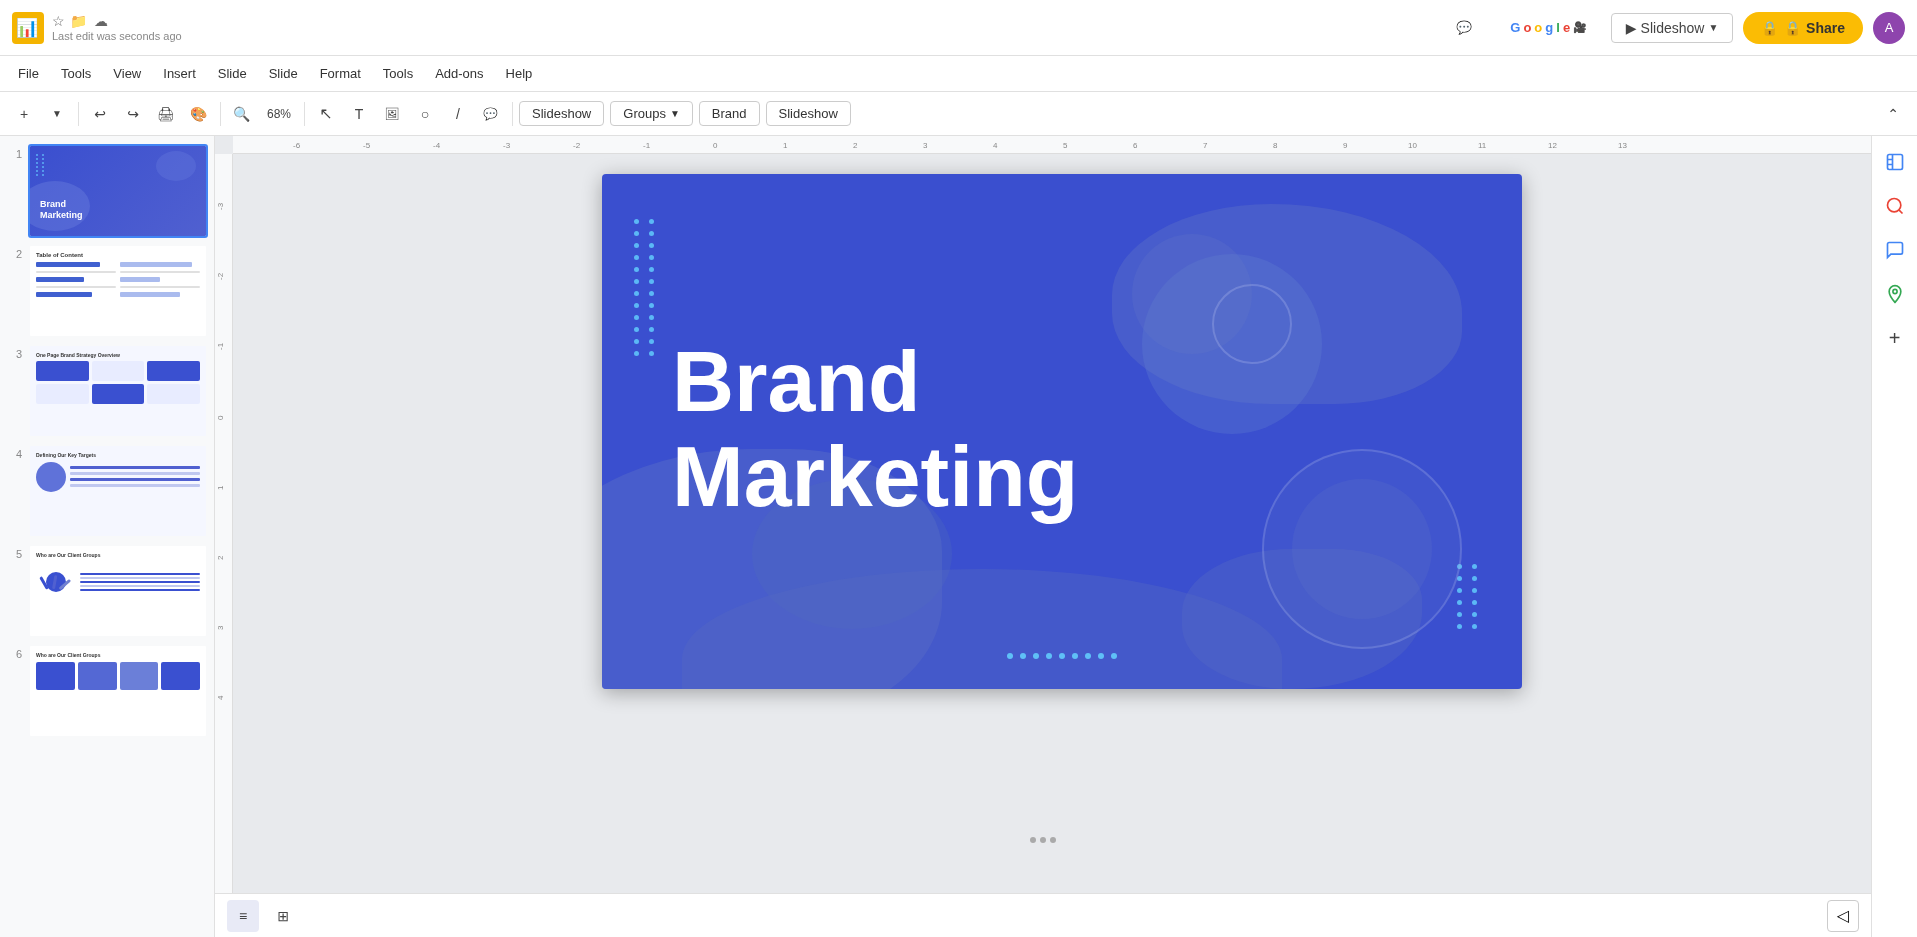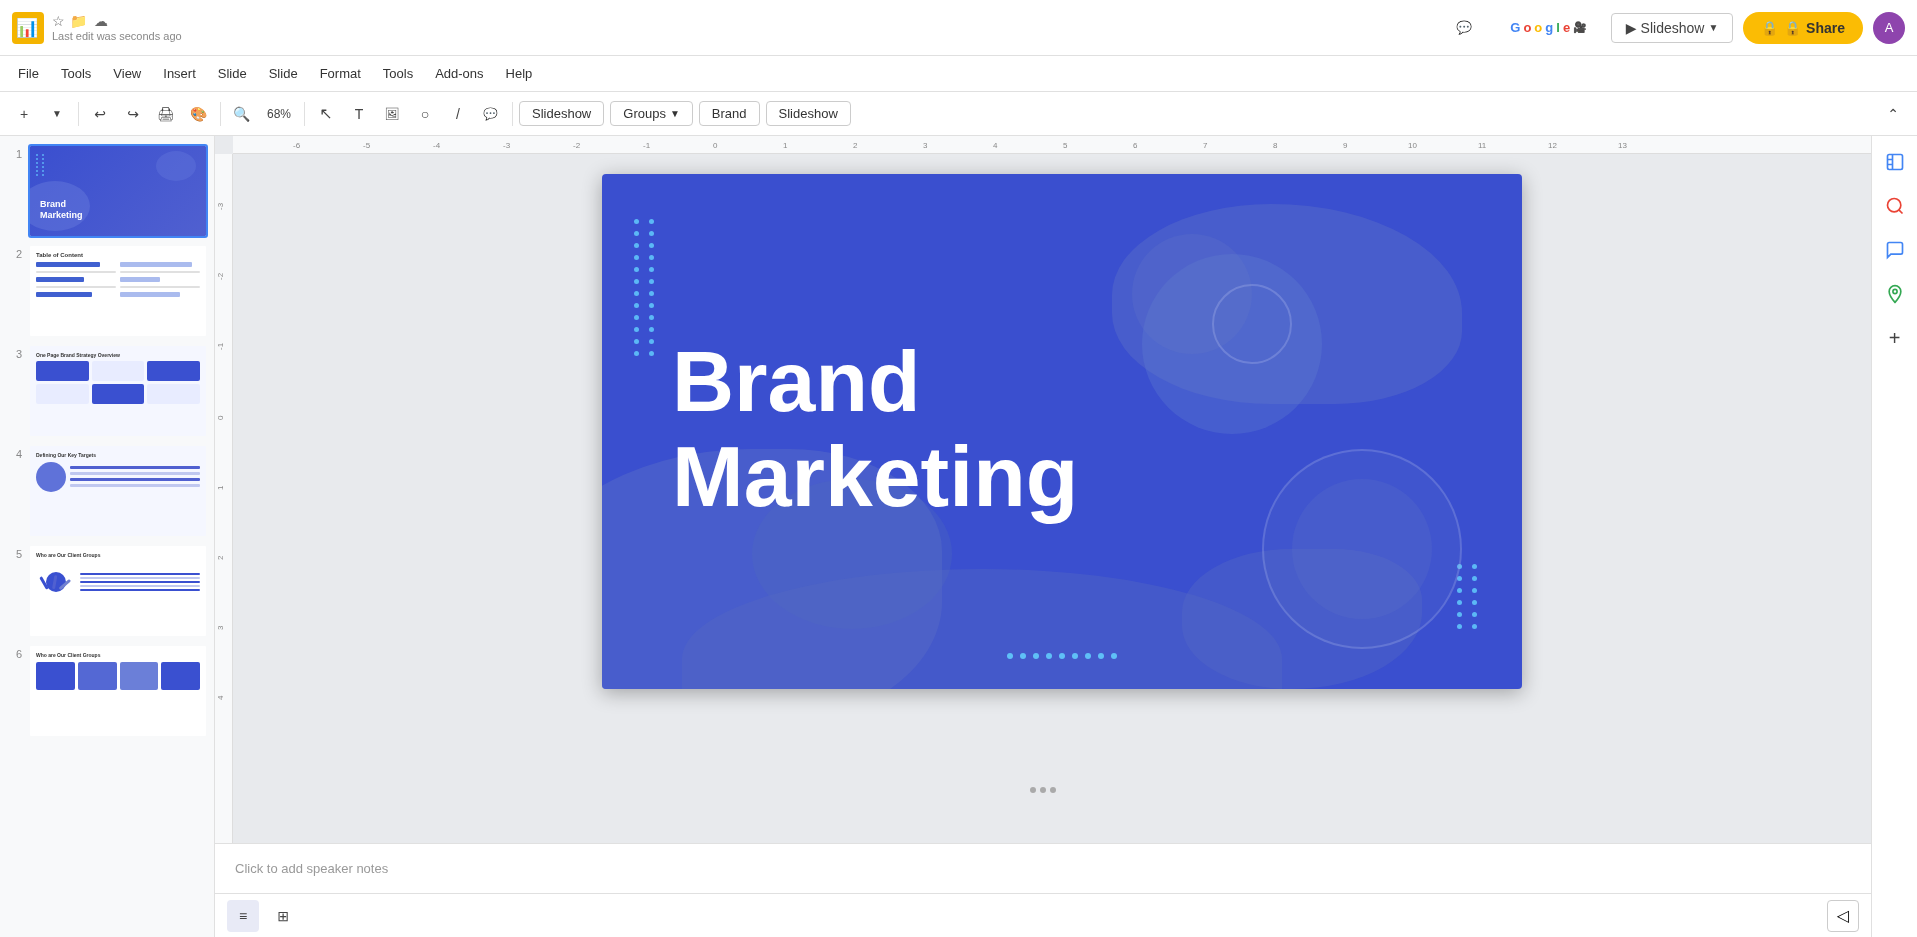--- a/index.html
+++ b/index.html
@@ -692,23 +692,20 @@
       </div>
 
       <div style="position:absolute;bottom:50px;left:50%;transform:translateX(-50%);display:flex;gap:4px;">
         <div style="width:6px;height:6px;border-radius:50%;background:#aaa;"></div>
         <div style="width:6px;height:6px;border-radius:50%;background:#aaa;"></div>
         <div style="width:6px;height:6px;border-radius:50%;background:#aaa;"></div>
       </div>
 
     </div>
 
-    <div id="notes-area">
-      <span id="notes-text">Click to add speaker notes</span>
-    </div>
 
     <div id="bottom-toolbar">
       <button class="bottom-btn active">≡</button>
       <button class="bottom-btn">⊞</button>
       <div id="bottom-spacer"></div>
       <div id="expand-btn">◁</div>
     </div>
 
   </div>
 

